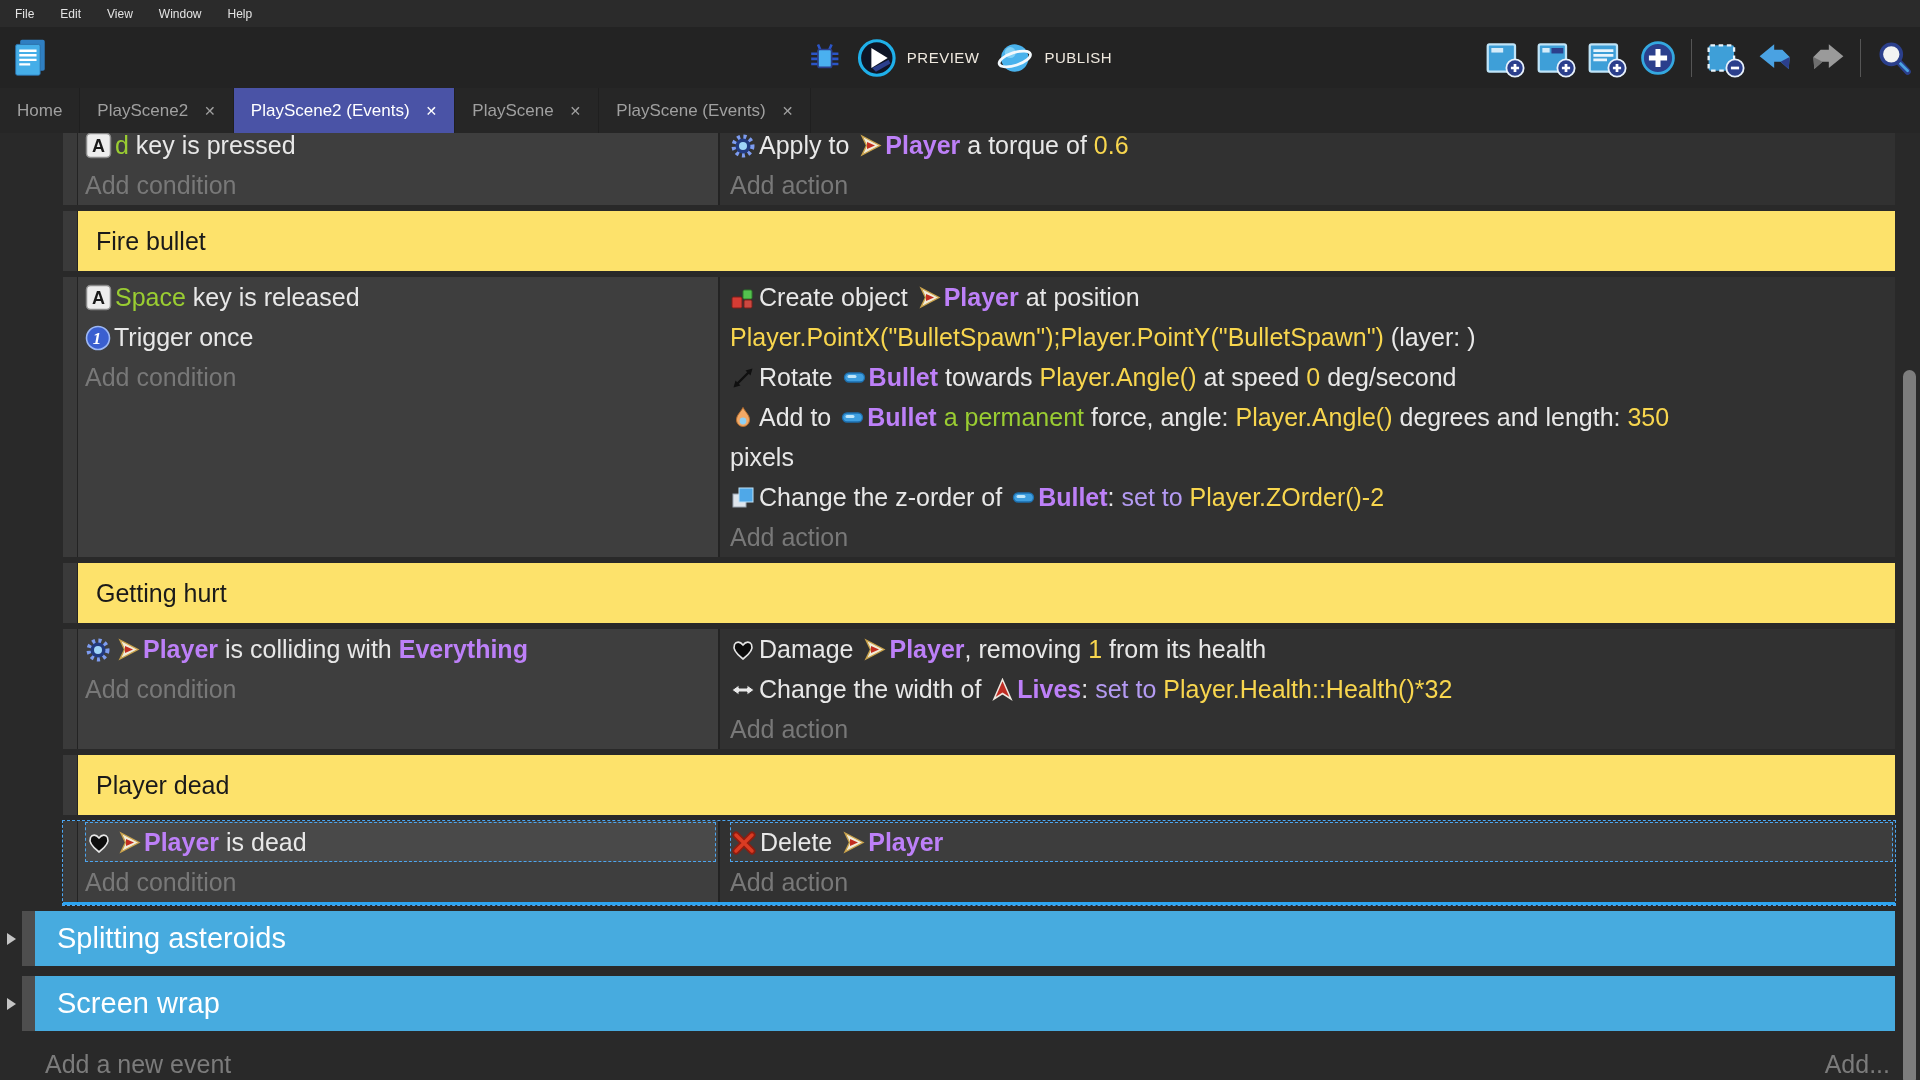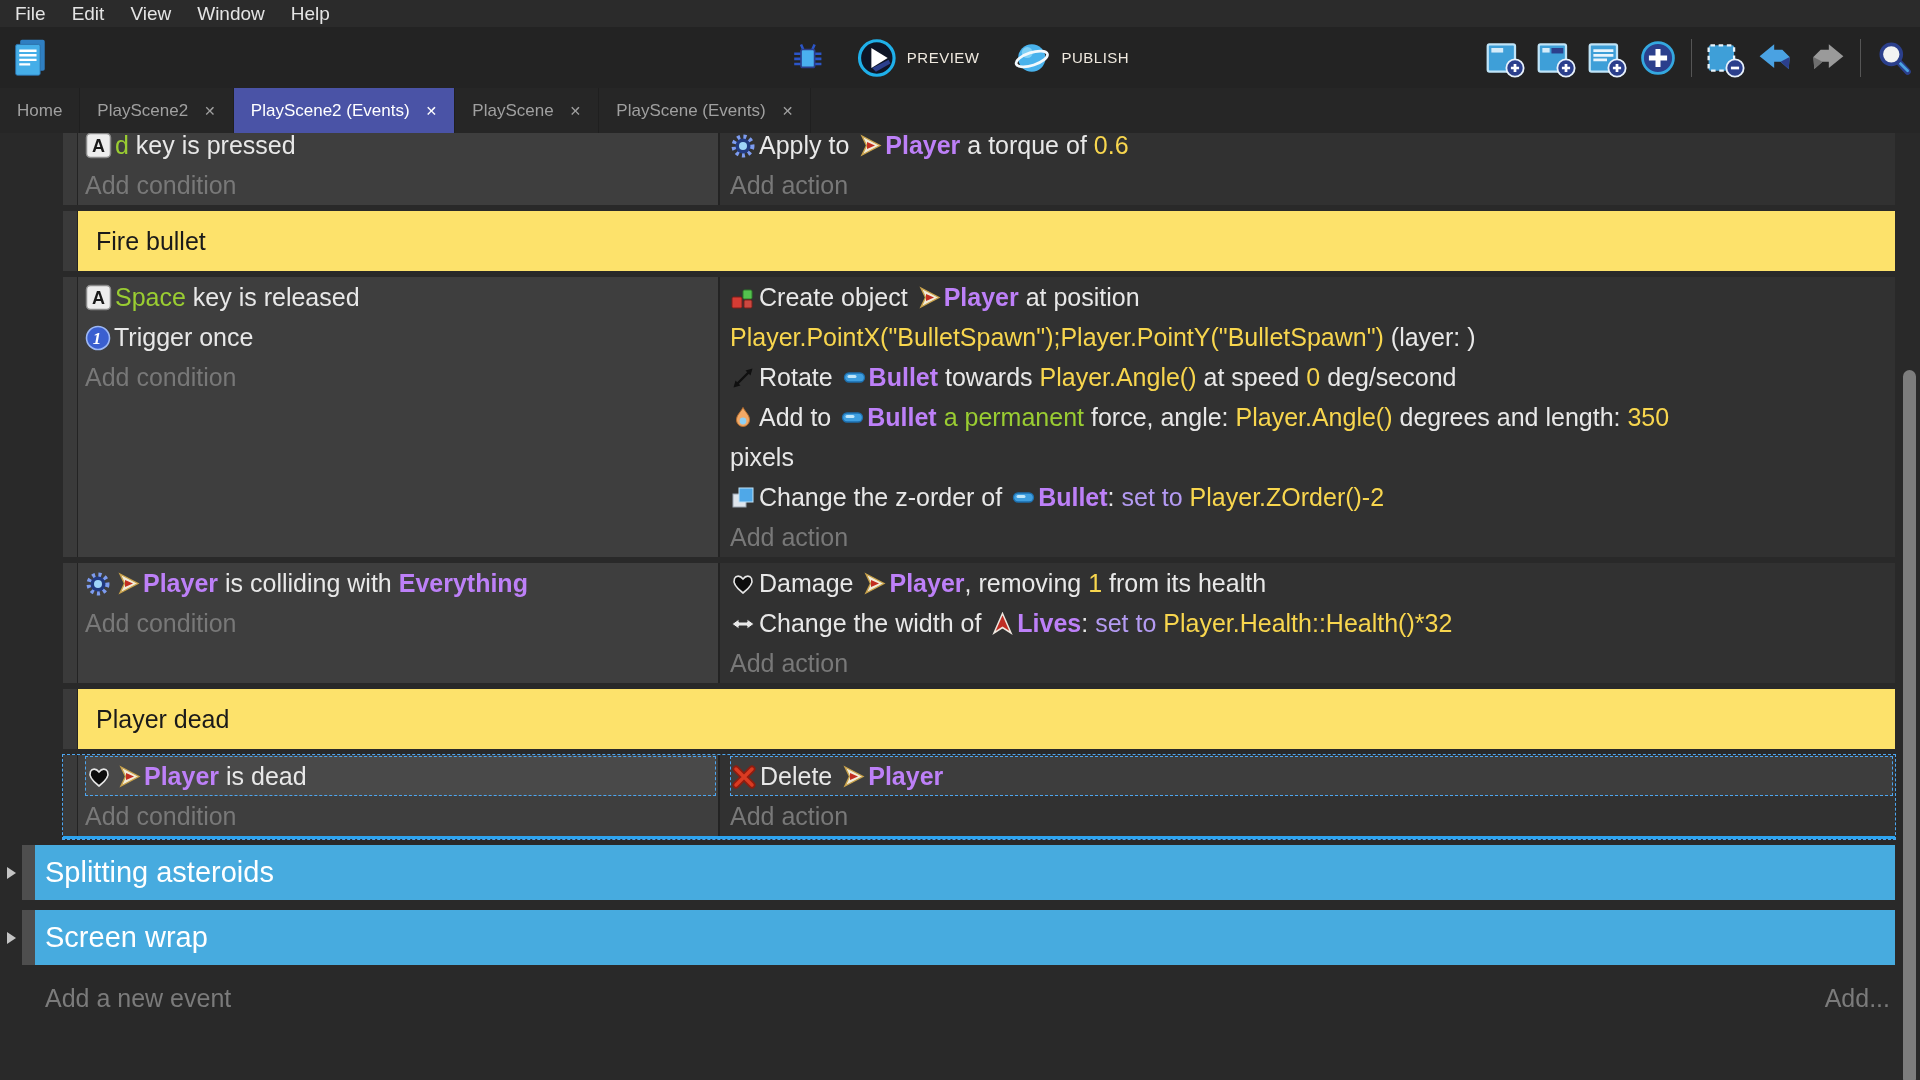--- a/index.html
+++ b/index.html
@@ -2,27 +2,27 @@
 <html style="--active-tab: #4a53a6; --comment-bg: #fde26b; --group-bg: #47abdf; --object-name: #bd80f8; --expression: #f8d64e; --key-green: #9acd32; --operator-violet: #b49bf2; --selection-border: #4da6f0; --accent-blue: #45aee8;"><head>
 <meta charset="utf-8">
 <style>
   html,body{margin:0;padding:0;width:1920px;height:1080px;overflow:hidden;
     background:#292929;font-family:"Liberation Sans",sans-serif;
     -webkit-font-smoothing:antialiased;}
   .app{position:relative;width:1920px;height:1080px;}
 
   
   .menubar{height:27px;background:#2b2b2b;display:flex;align-items:center;padding-left:2px;}
-  .menu-item{color:#e4e4e4;font-size:19px;padding:0 13px;cursor:default;}
+  .menu-item{color:#e4e4e4;font-size:12px;padding:0 13px;cursor:default;}
 
   
   .toolbar{height:61px;background:#232323;position:relative;display:flex;align-items:center;}
   .logo{margin-left:12px;line-height:0;}
   .tb-center{position:absolute;left:50%;top:50%;transform:translate(-50%,-50%);
-    display:flex;align-items:center;gap:32px;}
+    display:flex;align-items:center;gap:15px;}
   .tb-text-btn{display:flex;align-items:center;gap:10px;background:none;border:none;
     color:#efe9df;font-size:15px;letter-spacing:.5px;font-family:inherit;padding:0;}
   .tb-ic{line-height:0;}
   .tb-right{position:absolute;right:6px;top:50%;transform:translateY(-50%);
     display:flex;align-items:center;gap:11px;}
   .tb-btn{background:none;border:none;padding:0;line-height:0;}
   .tb-sep{width:1px;height:38px;background:#555;margin:0 2px;}
 
   
   .tabbar{height:45px;background:#262626;display:flex;align-items:stretch;}
@@ -52,21 +52,21 @@
   .comment-bar{flex:1;background:var(--comment-bg,#fde26b);color:#1a1a1a;font-size:25px;
     height:60px;display:flex;align-items:center;padding-left:18px;}
 
   .group-row{margin-left:0;margin-right:25px;}
   .group-row.second{margin-top:10px;border-radius:27px;}
   .tri-zone{width:22px;display:flex;align-items:center;justify-content:center;flex:none;}
   .tri{width:0;height:0;border-left:9px solid #c4c4c4;border-top:6px solid transparent;
     border-bottom:6px solid transparent;}
   .g-gutter{width:13px;background:#4e4e4e;flex:none;}
   .group-bar{flex:1;background:var(--group-bg,#47abdf);color:#fff;font-size:29px;height:55px;
-    display:flex;align-items:center;padding-left:10px;}
+    display:flex;align-items:center;padding-left:22px;}
 
   .clip-top{height:72px;overflow:hidden;}
   .clip-top .cond-cell,.clip-top .action-cell{display:flex;flex-direction:column;justify-content:flex-end;}
 
   .selected{outline:1px dashed var(--selection-border,#4da6f0);
     border-bottom:3px solid #2da4f0;}
   .sel-instr{border:1px dashed var(--selection-border,#4da6f0);
     background:rgba(255,255,255,.06);line-height:38px;box-sizing:border-box;margin:1px 2px 0 0;}
 
   .footer{display:flex;justify-content:space-between;font-size:25px;color:#7b7b7b;
@@ -259,20 +259,26 @@
                     <rect x="3" y="9" width="13" height="13" fill="#dfe5ec" stroke="#9aa4b0"></rect>
                     <rect x="9" y="3" width="14" height="14" fill="#4fa8e8" stroke="#bfe2f8"></rect>
                   </svg></span><span class="tk-text">Change the z-order of </span><span class="obj-icon"><svg viewBox="0 0 23 23" width="23" height="23">
                     <rect x="1.5" y="7" width="20" height="9" rx="4.5" fill="#3f9fe0" stroke="#1d6fae" stroke-width="1.3"></rect>
                     <rect x="4.5" y="9" width="9" height="3" rx="1.5" fill="#bfe6fa"></rect>
                   </svg></span><span class="tk-obj">Bullet</span><span class="tk-text">: </span><span class="tk-op">set to </span><span class="tk-expr">Player.ZOrder()-2</span></div>
               <div class="add-link">Add action</div>
             </div>
           </div>
         </div>
+        <div class="row comment-row">
+          <div class="gutter"></div>
+          <div class="comment-bar">
+            <span>Getting hurt</span>
+          </div>
+        </div>
         <div class="row event-row">
           <div class="gutter"></div>
           <div class="event-body">
             <div class="cond-cell">
               <div class="instr"><span class="instr-icon"><svg viewBox="0 0 26 26" width="26" height="26">
                     <circle cx="13" cy="13" r="8" fill="none" stroke="#7d9cf0" stroke-width="7" stroke-dasharray="2.6 2.8"></circle>
                     <circle cx="13" cy="13" r="7.5" fill="#223a80"></circle>
                     <circle cx="13" cy="13" r="4" fill="#9fd4f8"></circle>
                   </svg></span><span class="obj-icon"><svg viewBox="0 0 23 23" width="23" height="23">
                     <polygon points="3,2 21,11.5 3,21 7.5,11.5" fill="#f2ecd8" stroke="#c9a24a" stroke-width="1.4"></polygon>

